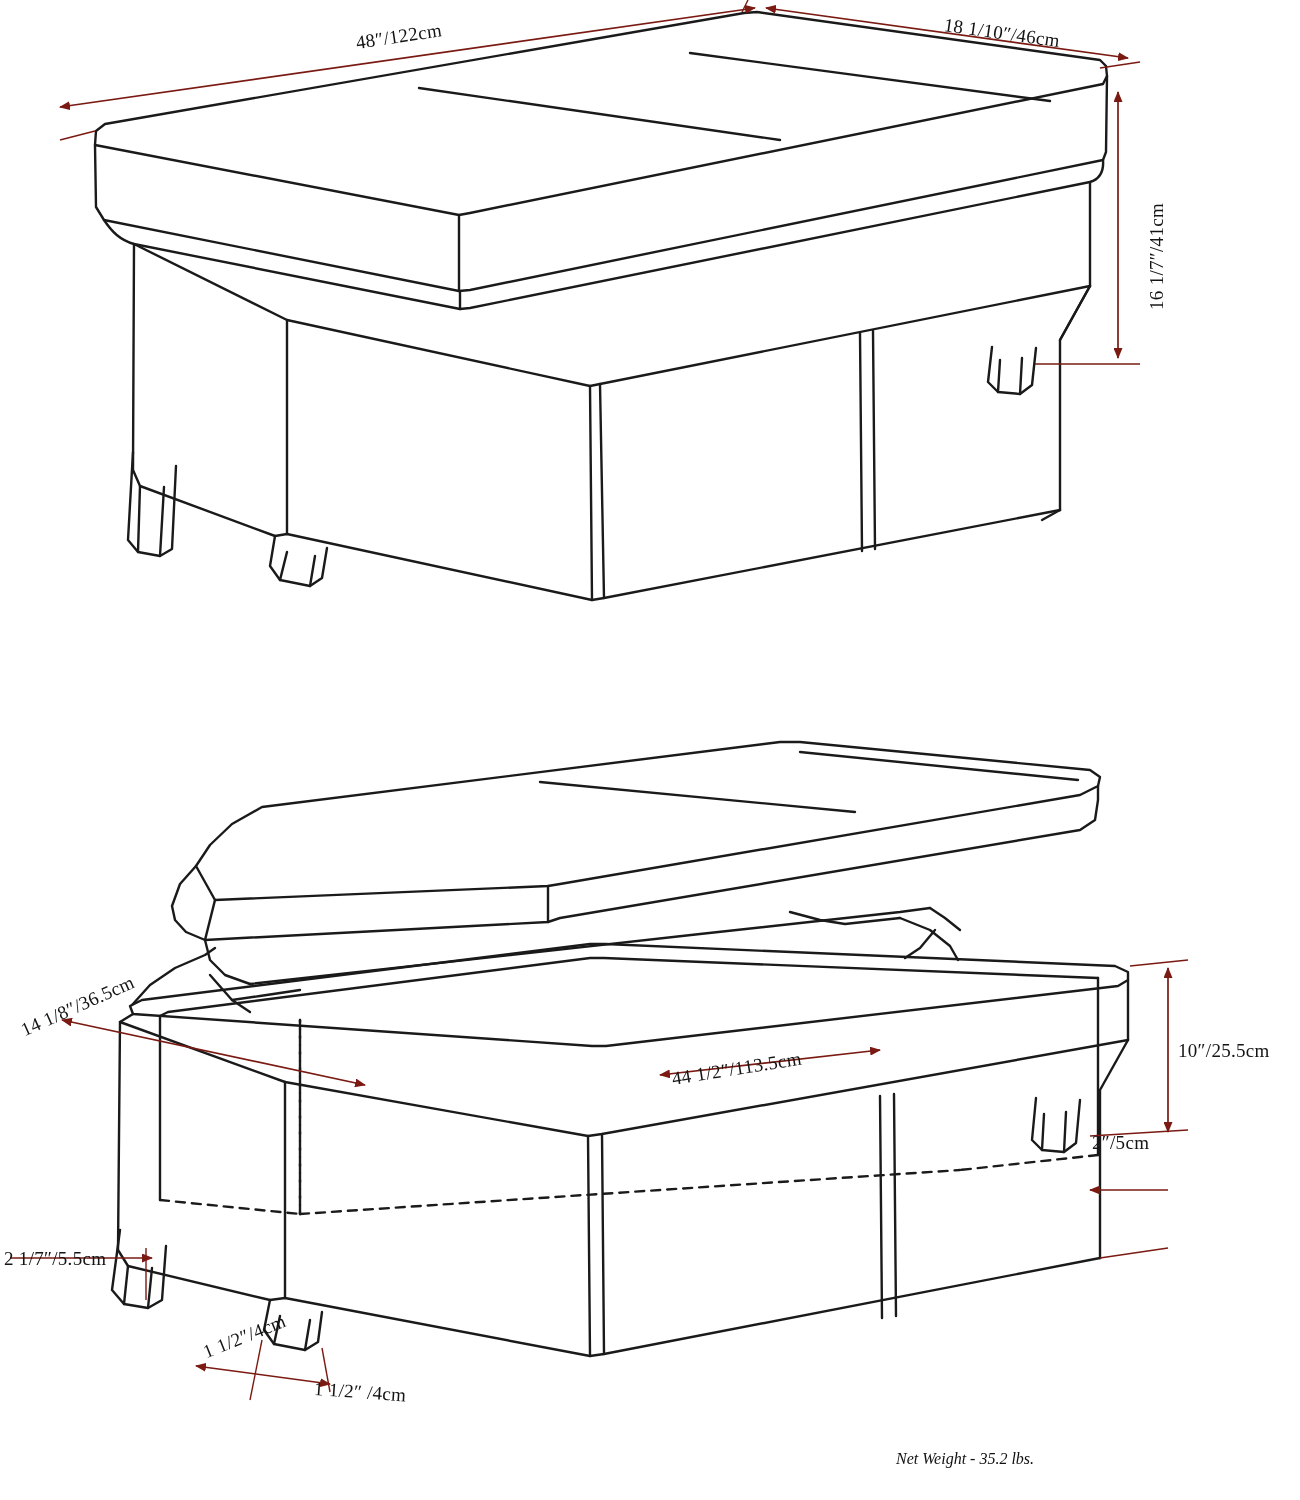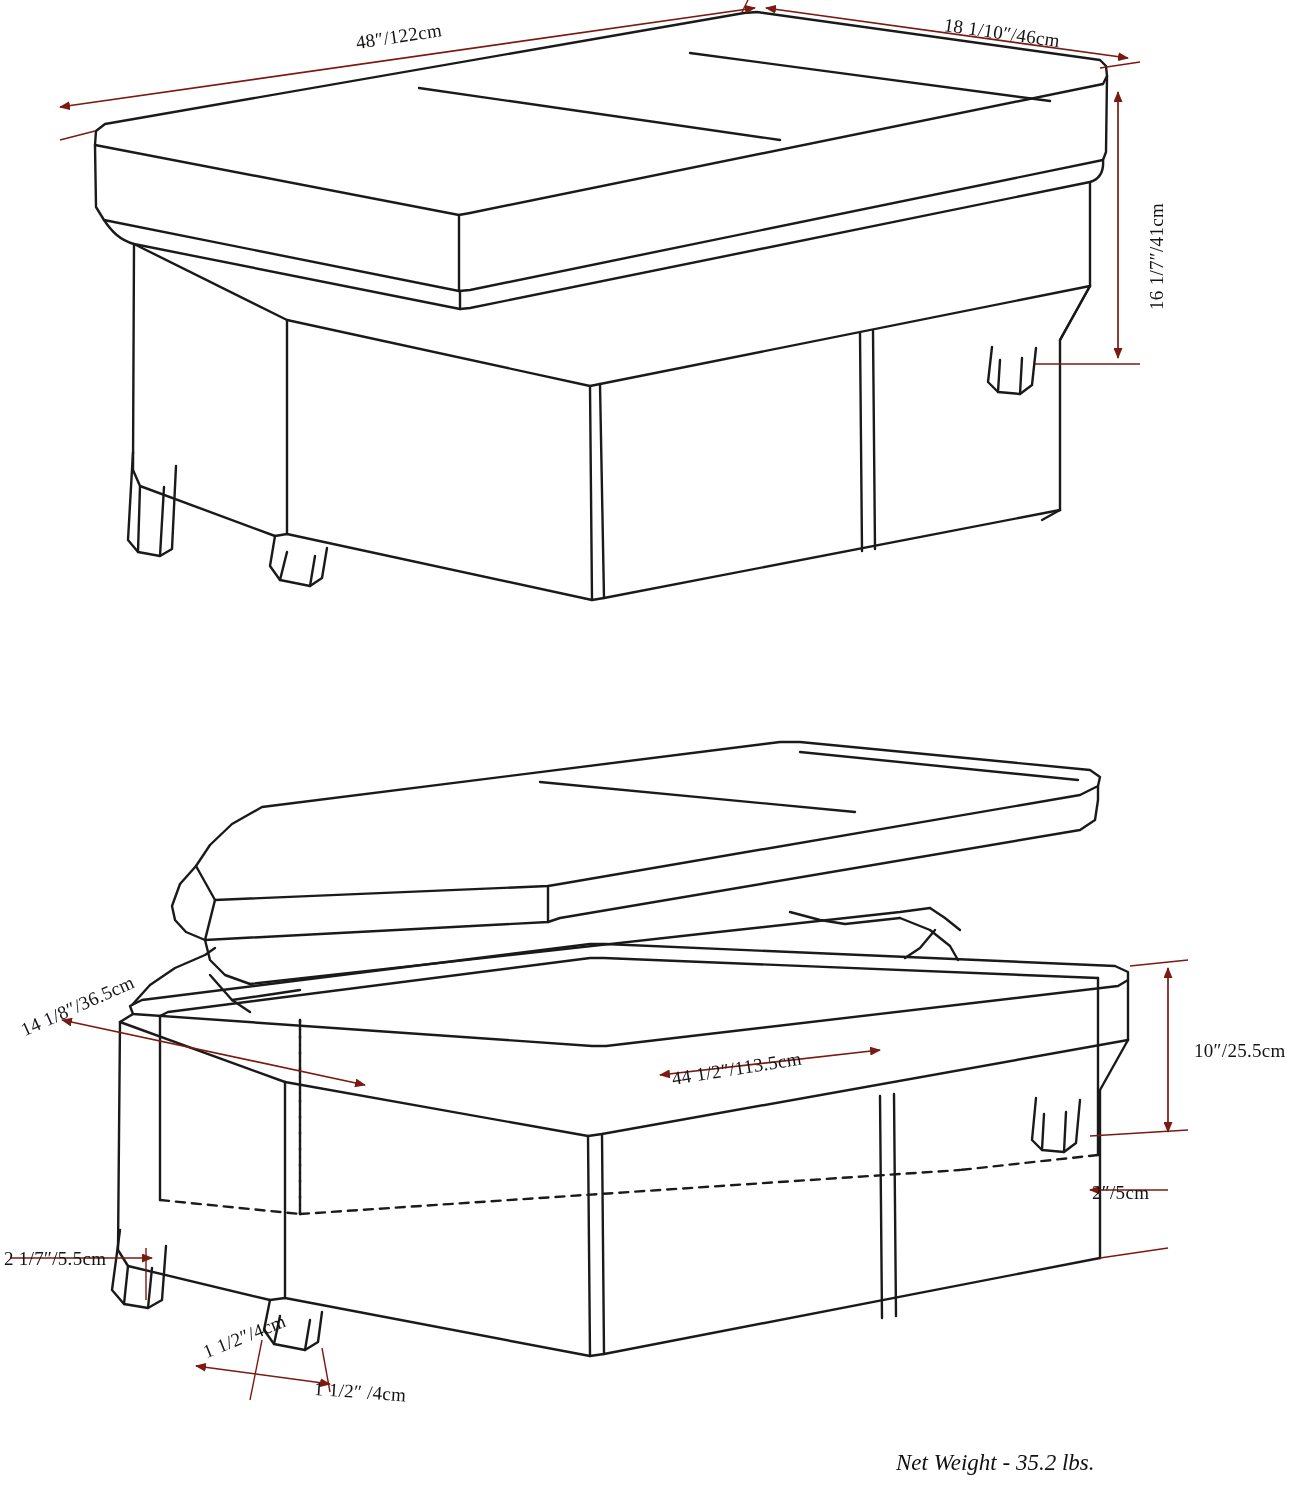--- a/index.html
+++ b/index.html
@@ -27,21 +27,21 @@
     font-family: "Liberation Serif", serif;
     font-size: 19px;
     color: #141414;
     white-space: nowrap;
     letter-spacing: 0.3px;
   }
   .net-weight {
     position: absolute;
     font-family: "Liberation Serif", serif;
     font-style: italic;
-    font-size: 23px;
+    font-size: 16px;
     color: #111111;
     white-space: nowrap;
   }
   .rot-a { transform: rotate(-8.5deg); transform-origin: left center; }
   .rot-b { transform: rotate(-9deg); transform-origin: left center; }
   .rot-d { transform: rotate(-22deg); transform-origin: left center; }
   .rot-e { transform: rotate(-24deg); transform-origin: left center; }
   .rot-v { transform: rotate(-90deg); transform-origin: left top; }
 </style>
 </head>
@@ -185,23 +185,23 @@
   <div class="dim-label rot-a" style="left:356px; top:32px;">48″/122cm</div>
 
   <div class="dim-label" style="left:944px; top:14px; transform:rotate(8deg); transform-origin:left center;">18  1/10″/46cm</div>
 
   <div class="dim-label rot-v" style="left:1146px; top:310px;">16  1/7″/41cm</div>
 
   <div class="dim-label rot-e" style="left:22px; top:1020px;">14  1/8″/36.5cm</div>
 
   <div class="dim-label rot-b" style="left:672px; top:1068px;">44  1/2″/113.5cm</div>
 
-  <div class="dim-label" style="left:1178px; top:1040px;margin-left:16px;">10″/25.5cm</div>
-
-  <div class="dim-label" style="left:1092px; top:1182px;text-align:right;">2″/5cm</div>
+  <div class="dim-label" style="left:1178px; top:1040px;">10″/25.5cm</div>
+
+  <div class="dim-label" style="left:1092px; top:1132px;text-align:right;">2″/5cm</div>
 
   <div class="dim-label" style="left:4px; top:1248px;">2  1/7″/5.5cm</div>
 
   <div class="dim-label rot-d" style="left:204px; top:1342px;">1  1/2″/4cm</div>
 
   <div class="dim-label" style="left:314px; top:1378px; transform:rotate(4deg); transform-origin:left center;">1  1/2″ /4cm</div>
 
   <div class="net-weight" style="left:896px; top:1450px;">Net Weight - 35.2 lbs.</div>
 
 </div>

